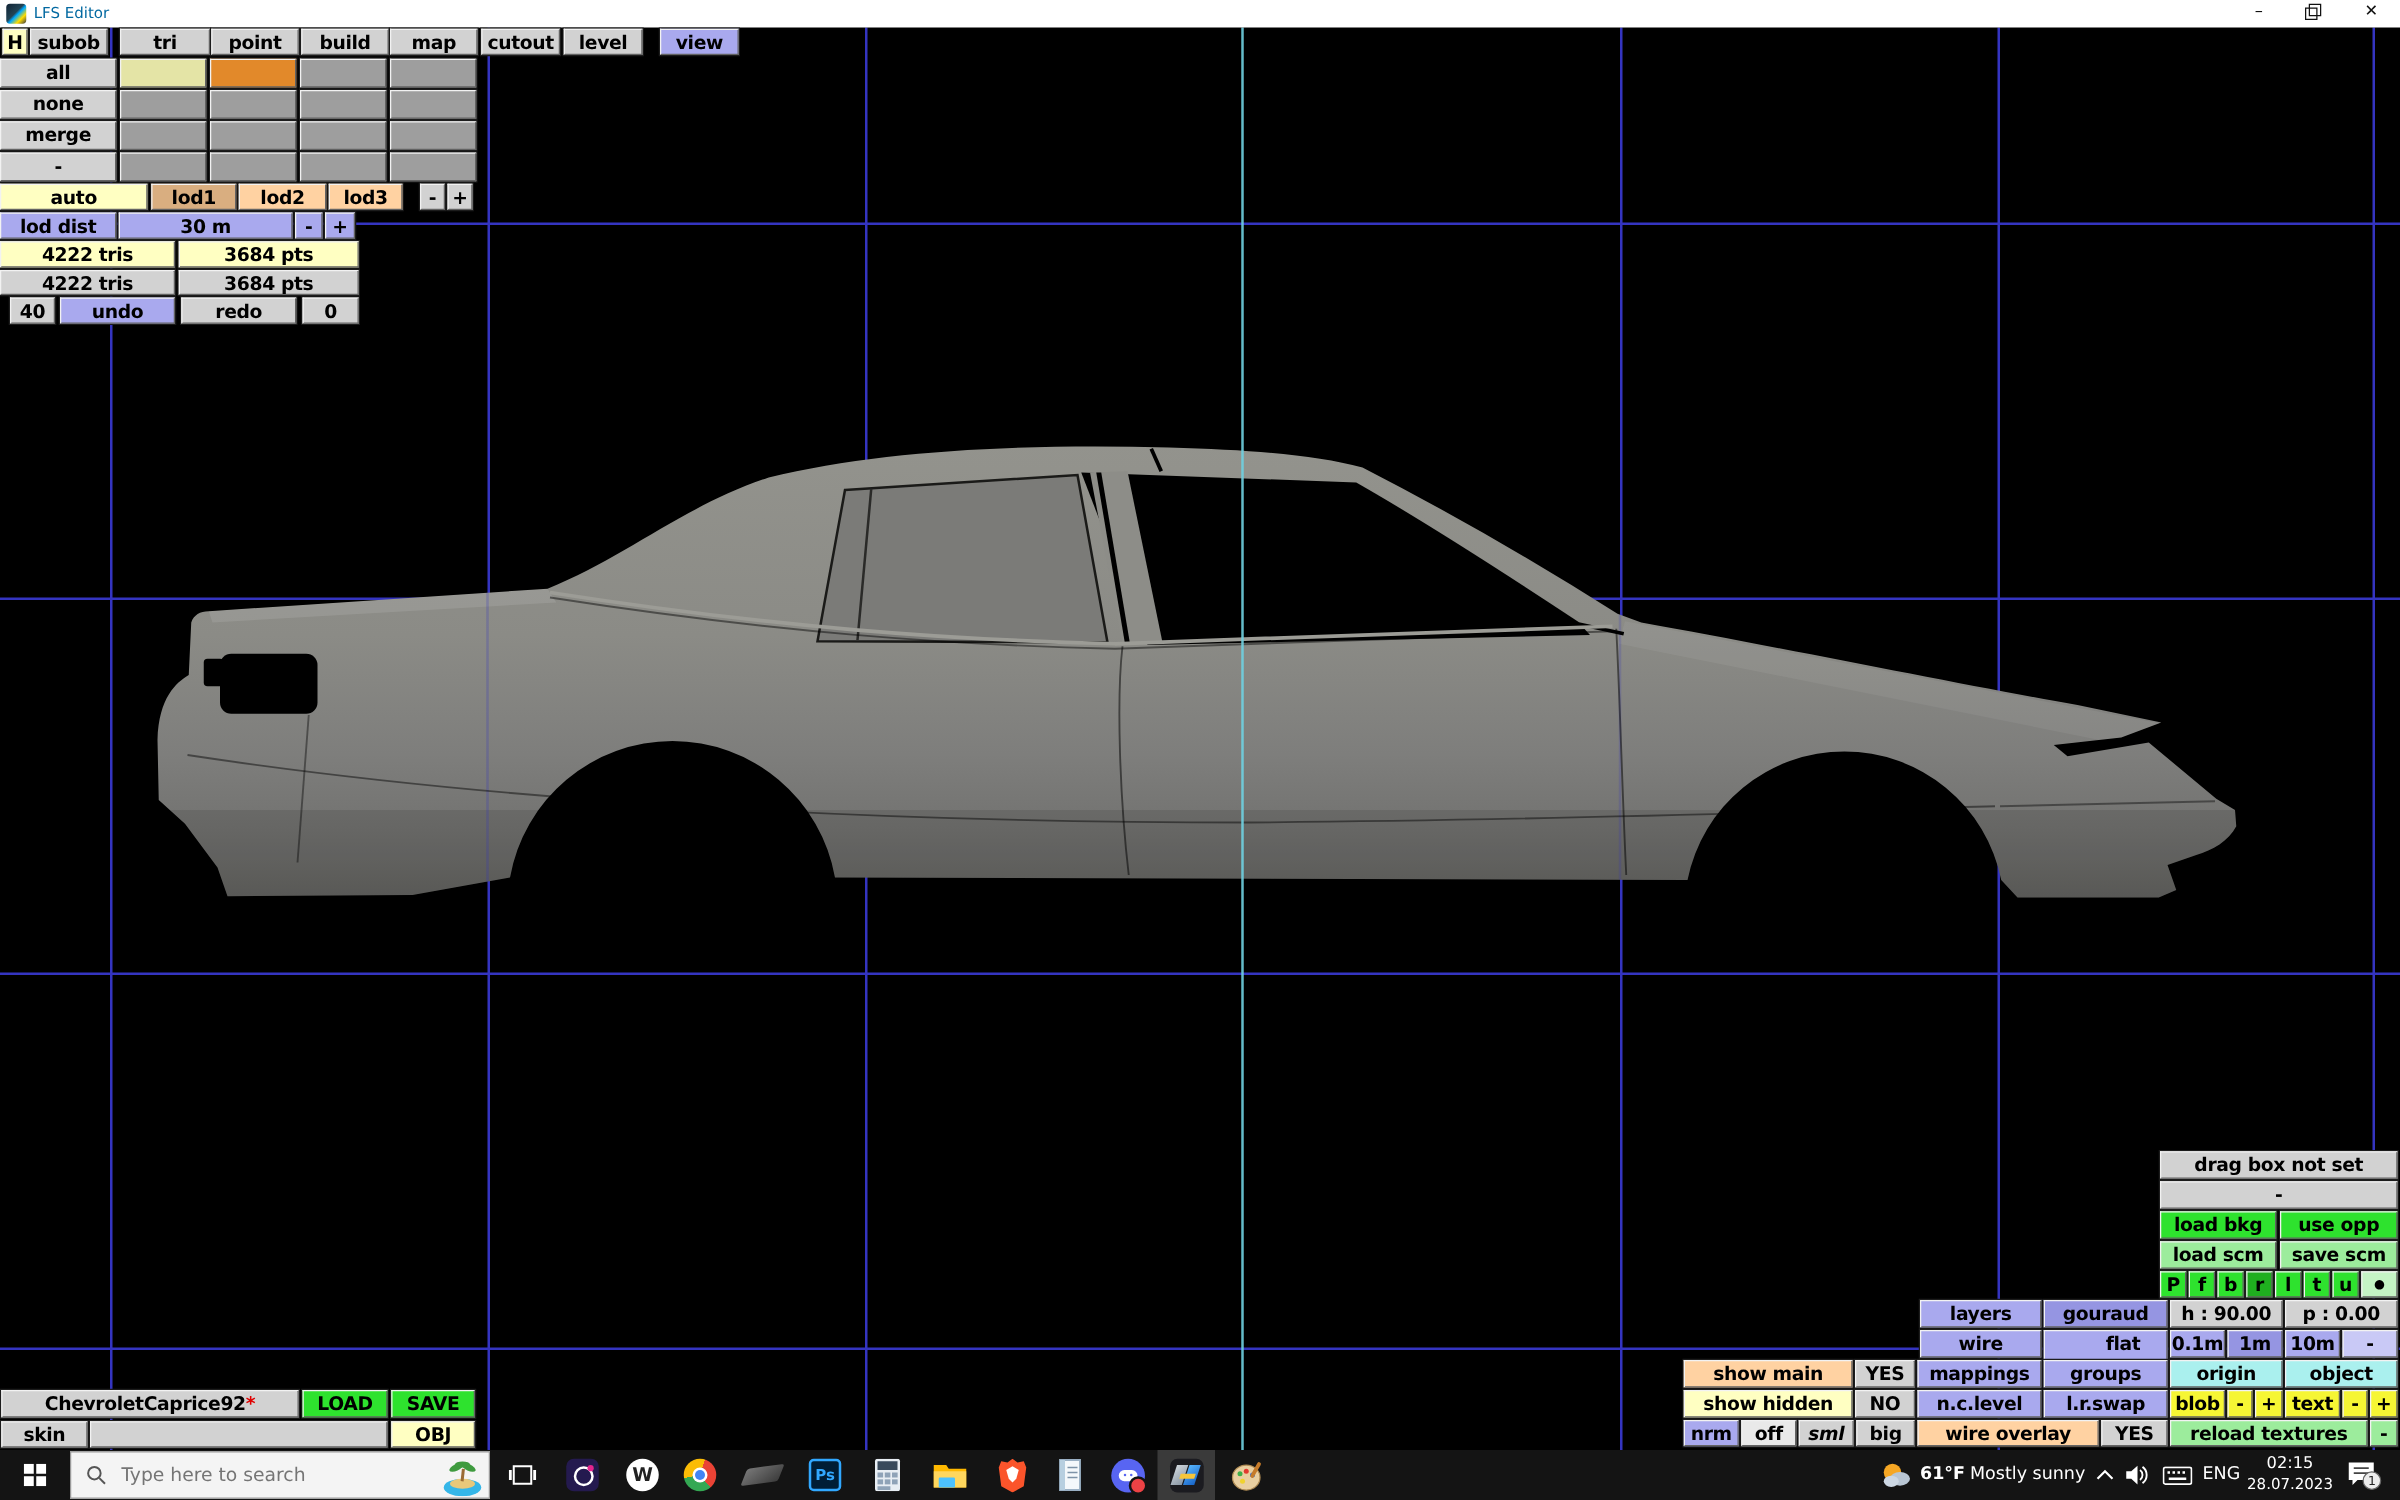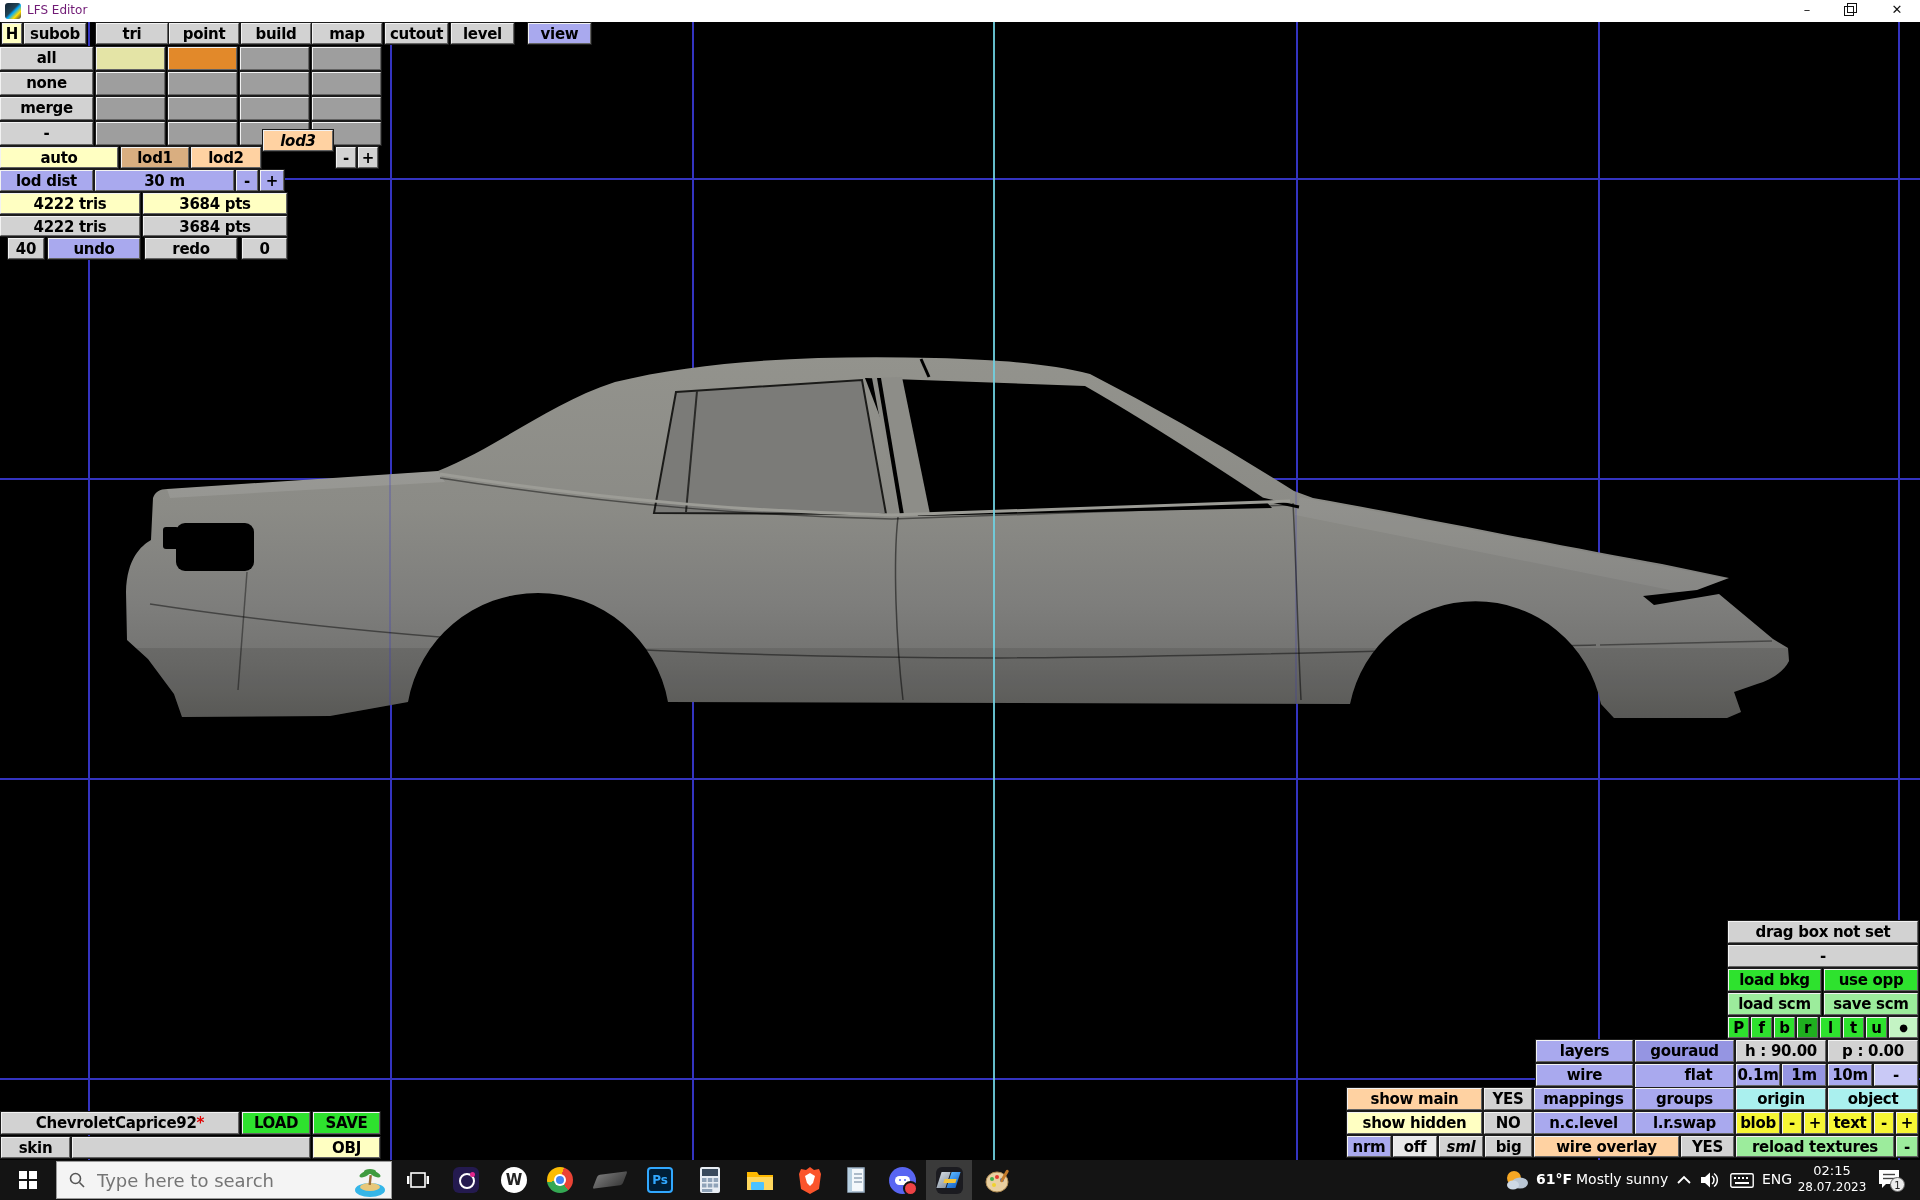--- a/index.html
+++ b/index.html
@@ -2,21 +2,21 @@
 <html style="--gray: #d2d2d2; --gray-cell: #9e9e9e; --yellow-pale: #ffffc2; --cell-yellow: #e4e4a6; --orange: #e2892a; --tan: #d9ae80; --peach: #ffd2a2; --periwinkle: #a9a9ee; --periwinkle-dark: #9595e2; --periwinkle-light: #c9c9f6; --green-bright: #2ee22e; --green-light: #9cec9c; --green-pale: #c4f4c4; --cyan-light: #aaf0ee; --yellow-bright: #f6f634; --grid-blue: #3434c0; --grid-cyan: #6fd0e0; --task-underline: #76b9ed; --car-body: #8a8a85; --car-window: #7b7b78;"><head>
 <meta charset="utf-8">
 <style>
   html,body{margin:0;padding:0;background:#000;}
   .screen{position:relative;width:1920px;height:1200px;overflow:hidden;background:#000;
           font-family:"DejaVu Sans",sans-serif;}
   
   .titlebar{position:absolute;left:0;top:0;width:1920px;height:22px;background:#ffffff;}
   .titlebar .appicon{position:absolute;left:5px;top:3px;width:16px;height:16px;border-radius:3px;
       background:linear-gradient(135deg,#123,#245 45%,#0af 55%,#fd0 75%,#334);}
-  .titlebar .title{position:absolute;left:27px;top:3px;font-size:12px;color:#701a75;}
+  .titlebar .title{position:absolute;left:27px;top:3px;font-size:12px;color:#0369a1;}
   .wbtn{position:absolute;top:0;width:34px;height:22px;color:#111;text-align:center;line-height:20px;font-size:13px;}
   .restore-glyph{position:absolute;left:12px;top:6px;width:8px;height:8px;border:1px solid #111;background:#fff;}
   .restore-glyph:before{content:"";position:absolute;left:2px;top:-4px;width:8px;height:8px;border:1px solid #111;}
   
   .viewport{position:absolute;left:0;top:22px;width:1920px;height:1138px;background:#000;}
   .gridline{position:absolute;background:var(--grid-blue,#3434c0);}
   .gridline.v{width:2px;}
   .gridline.h{height:2px;}
   
   .b{position:absolute;box-sizing:border-box;background:var(--gray,#d2d2d2);color:#000;
@@ -39,21 +39,21 @@
   .cyanbtn{background:var(--cyan-light,#aaf0ee);}
   .yellowb{background:var(--yellow-bright,#f6f634);}
   .whitebtn{background:#e9e9e9;}
   .red{color:#e00000;}
   
   .taskbar{position:absolute;left:0;top:1160px;width:1920px;height:40px;background:#141414;}
   .tb-ico{position:absolute;top:0;width:44px;height:40px;display:flex;align-items:center;justify-content:center;}
   .searchbox{position:absolute;left:56px;top:1161px;width:336px;height:38px;background:#f4f4f4;
       border:1px solid #9a9a9a;box-sizing:border-box;display:flex;align-items:center;}
   .searchbox .mag{margin-left:12px;}
-  .searchbox input{border:0;background:transparent;outline:none;font-size:18px;color:#555;
+  .searchbox input{border:0;background:transparent;outline:none;font-size:15px;color:#555;
       font-family:"DejaVu Sans",sans-serif;margin-left:10px;width:210px;}
   .tray{position:absolute;top:1160px;height:40px;color:#fff;}
   .traytxt{position:absolute;color:#fff;font-size:14px;white-space:nowrap;}
   .clock{position:absolute;color:#fff;font-size:13px;text-align:center;line-height:16px;}
   .badge{position:absolute;width:15px;height:15px;border-radius:50%;background:#ececec;color:#222;
       font-size:10px;line-height:15px;text-align:center;border:1px solid #666;box-sizing:border-box;}
   svg{display:block;}
 </style>
 </head>
 <body>
@@ -190,21 +190,21 @@
   <div class="b cellgray" style="left:312px;top:97px;width:69px;height:23px;"></div>
 
   <div class="b cellgray" style="left:96px;top:122px;width:69px;height:23px;"></div>
   <div class="b cellgray" style="left:168px;top:122px;width:69px;height:23px;"></div>
   <div class="b cellgray" style="left:240px;top:122px;width:69px;height:23px;"></div>
   <div class="b cellgray" style="left:312px;top:122px;width:69px;height:23px;"></div>
 
   <div class="b yellowpale" style="left:0px;top:147px;width:118px;height:21px;">auto</div>
   <div class="b tan" style="left:121px;top:147px;width:68px;height:21px;">lod1</div>
   <div class="b peach" style="left:191px;top:147px;width:70px;height:21px;">lod2</div>
-  <div class="b peach" style="left:263px;top:130px;width:70px;height:21px;font-style:italic;">lod3</div>
+  <div class="b peach" style="left:263px;top:147px;width:59px;height:21px;">lod3</div>
   <div class="b gray" style="left:336px;top:147px;width:20px;height:21px;">-</div>
   <div class="b gray" style="left:358px;top:147px;width:20px;height:21px;">+</div>
 
   <div class="b peri" style="left:0px;top:170px;width:93px;height:21px;">lod dist</div>
   <div class="b peri" style="left:95px;top:170px;width:139px;height:21px;">30 m</div>
   <div class="b peri" style="left:236px;top:170px;width:22px;height:21px;">-</div>
   <div class="b peri" style="left:260px;top:170px;width:24px;height:21px;">+</div>
 
   <div class="b yellowpale" style="left:0px;top:193px;width:140px;height:21px;">4222 tris</div>
   <div class="b yellowpale" style="left:143px;top:193px;width:144px;height:21px;">3684 pts</div>

